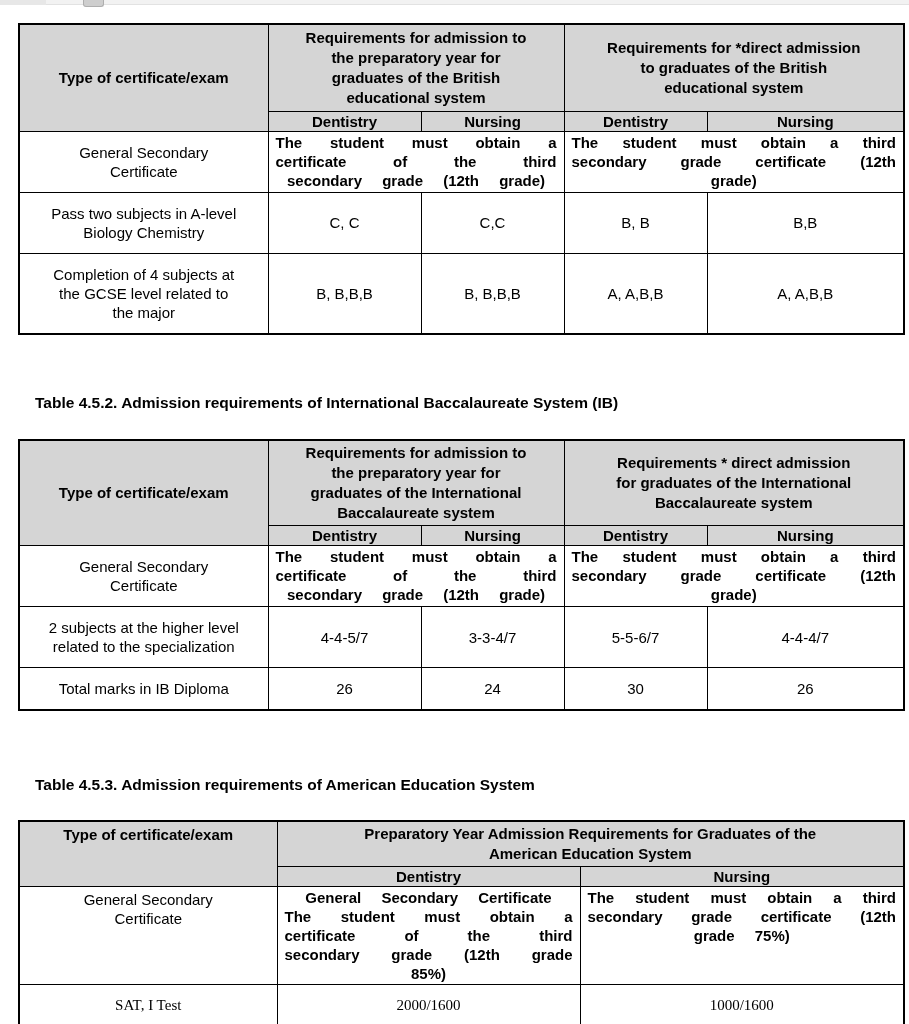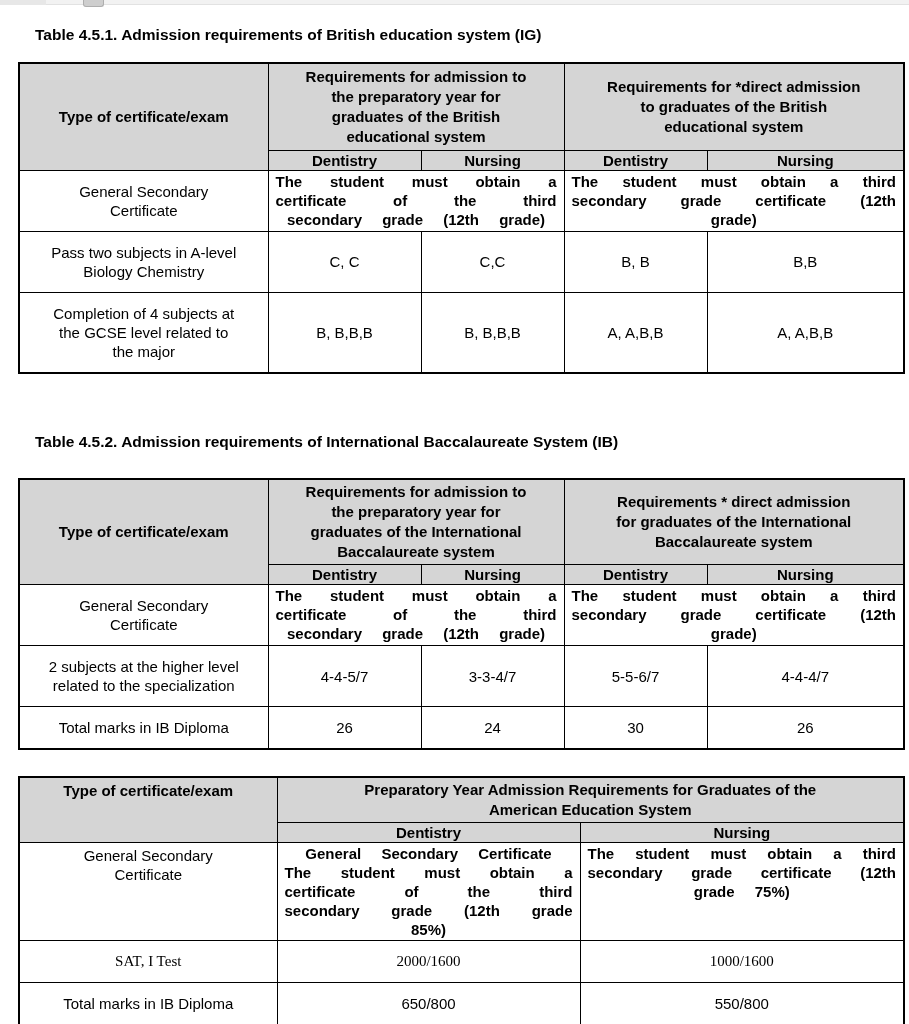--- a/index.html
+++ b/index.html
@@ -103,21 +103,20 @@
 </head>
 <body>
 
 <div class="chrome">
   <div class="chrome-left"></div>
   <div class="chrome-tab"></div>
 </div>
 
 <div class="doc">
 
-  <div id="t1-title" class="tbl-title">Table 4.5.1. Admission requirements of British education system (IG)</div>
 
   <table id="table-1" class="grid">
     <colgroup>
       <col style="width:249px">
         <col style="width:153px">
         <col style="width:143px">
         <col style="width:143px">
         <col style="width:197px">
     </colgroup>
     <tbody>
@@ -207,20 +206,21 @@
       <tr class="r-b3">
         <td class="lbl">Total marks in IB Diploma</td>
         <td>26</td>
         <td>24</td>
         <td>30</td>
         <td>26</td>
       </tr>
     </tbody>
   </table>
 
+  <div id="t3-title" class="tbl-title">Table 4.5.3. Admission requirements of American Education System</div>
 
   <table id="table-3" class="grid">
     <colgroup>
       <col style="width:258px">
         <col style="width:303px">
         <col style="width:324px">
     </colgroup>
     <tbody>
       <tr class="r-head">
         <td class="hd vtop" rowspan="2">Type of certificate/exam</td>

